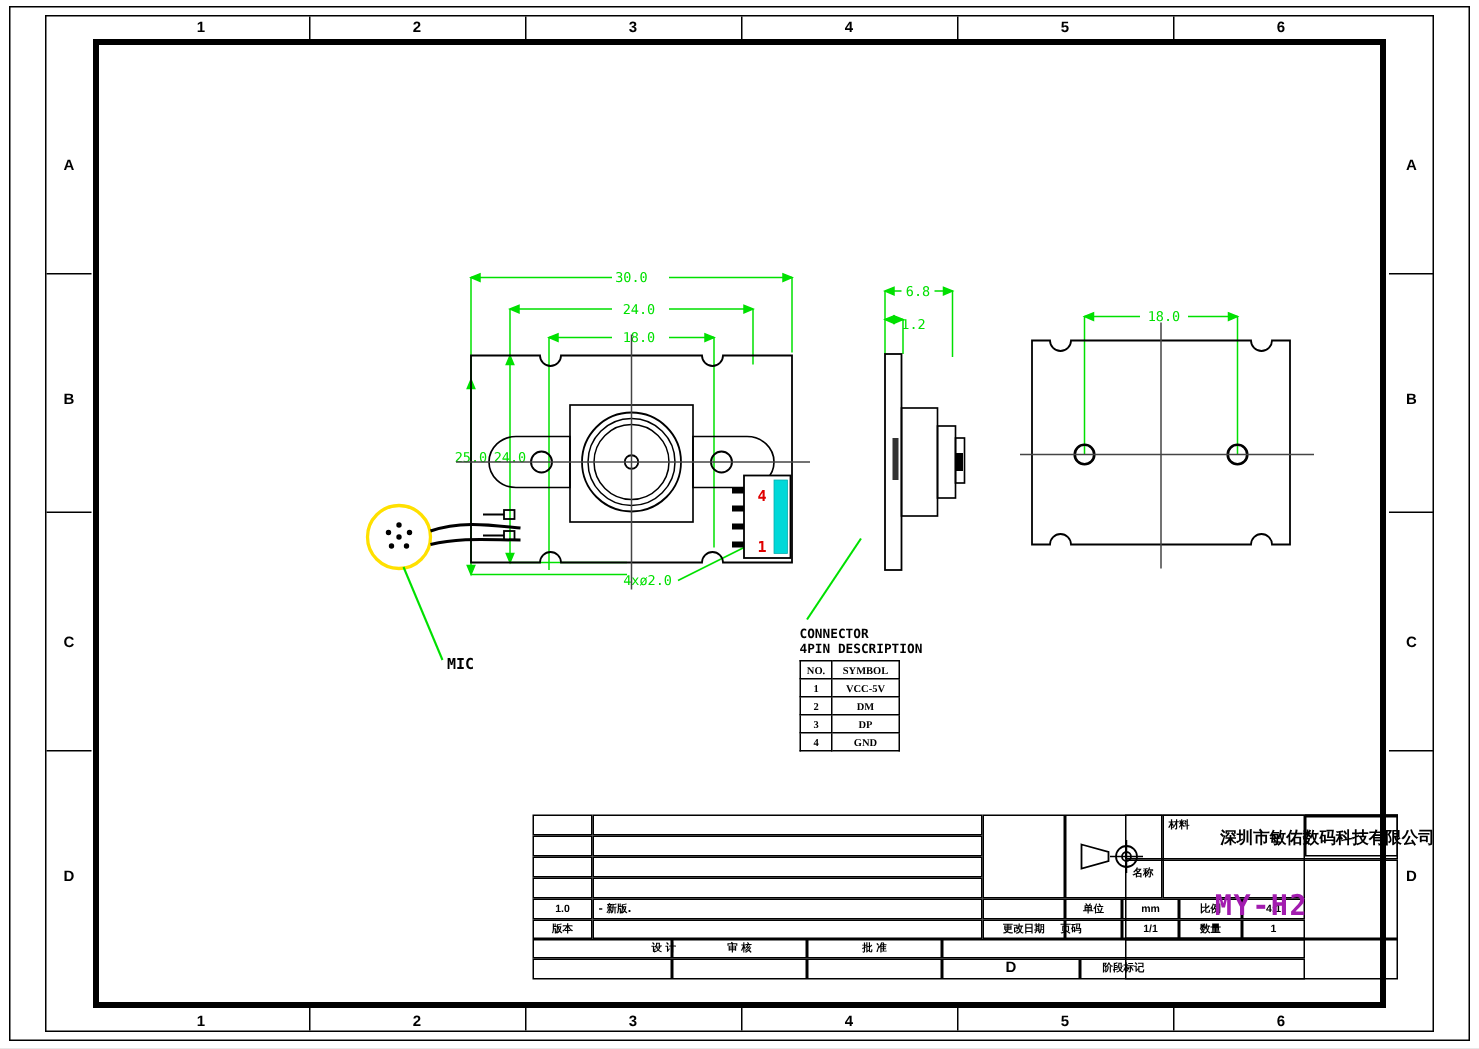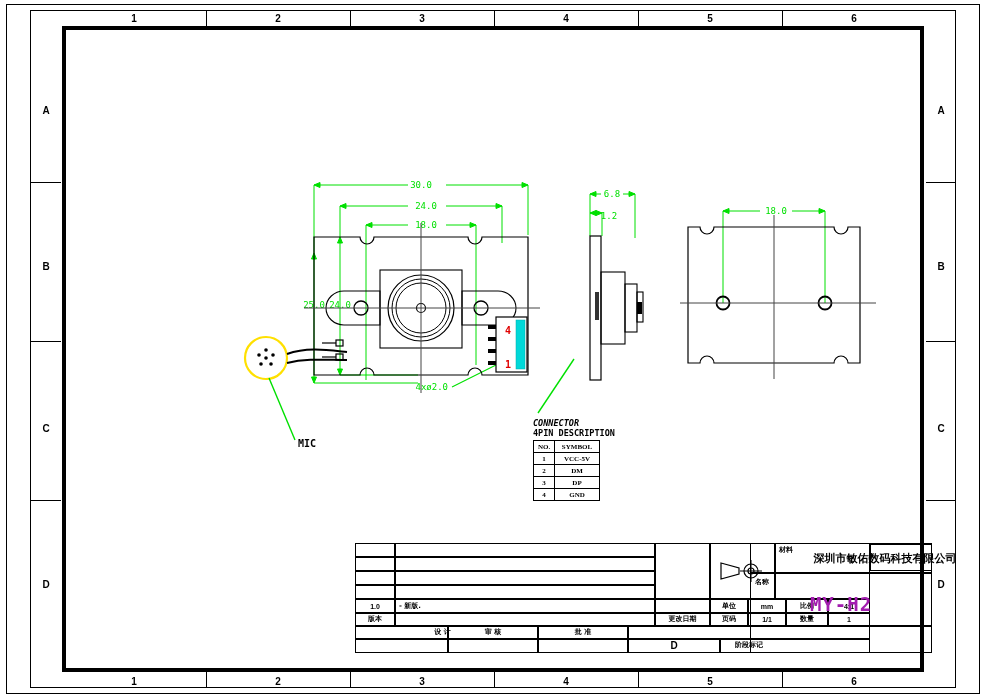--- a/index.html
+++ b/index.html
@@ -233,21 +233,21 @@
     <circle cx="145" cy="108" r="6.5" stroke="#000" stroke-width="1.8" fill="none"></circle>
     <g stroke="#444" stroke-width="1">
       <path d="M94,20 L94,184"></path>
       <path d="M0,108 L196,108"></path>
     </g>
   </svg>
 
   <svg style="position:absolute;left:520px;top:355px;" width="60" height="62" viewBox="0 0 60 62">
     <path d="M54,4 L18,58" stroke="#00e000" stroke-width="1.4" fill="none"></path>
   </svg>
-  <div class="blk-txt" style="left:533px;top:418px;font-size:8.5px;font-style:italic;">CONNECTOR</div>
+  <div class="blk-txt" style="left:533px;top:418px;font-size:8.5px;">CONNECTOR</div>
   <div class="blk-txt" style="left:533px;top:428px;font-size:8.5px;">4PIN DESCRIPTION</div>
   <table class="ctbl" style="left:533px;top:440px;">
     <tbody>
         <tr>
       <td class="cno">NO.</td>
       <td class="csym">SYMBOL</td>
     </tr>
     <tr>
       <td class="cno">1</td>
       <td class="csym">VCC-5V</td>
@@ -306,21 +306,21 @@
     <div class="c" style="left:355px;top:56px;width:38px;height:14px;"></div>
     <div class="t cn" style="left:355px;top:56px;width:38px;height:14px;">单位</div>
     <div class="c" style="left:393px;top:56px;width:38px;height:14px;"></div>
     <div class="t" style="left:393px;top:56px;width:38px;height:14px;">mm</div>
     <div class="c" style="left:431px;top:56px;width:42px;height:14px;"></div>
     <div class="t cn" style="left:431px;top:56px;width:42px;height:14px;">比例</div>
     <div class="c" style="left:473px;top:56px;width:42px;height:14px;"></div>
     <div class="t" style="left:473px;top:56px;width:42px;height:14px;">4:1</div>
 
     <div class="c" style="left:355px;top:70px;width:38px;height:13px;"></div>
-    <div class="t cn" style="left:355px;top:70px;width:38px;height:13px;">页码</div>
+    <div class="t cn" style="left:340px;top:70px;width:38px;height:13px;">页码</div>
     <div class="c" style="left:393px;top:70px;width:38px;height:13px;"></div>
     <div class="t" style="left:393px;top:70px;width:38px;height:13px;">1/1</div>
     <div class="c" style="left:431px;top:70px;width:42px;height:13px;"></div>
     <div class="t cn" style="left:431px;top:70px;width:42px;height:13px;">数量</div>
     <div class="c" style="left:473px;top:70px;width:42px;height:13px;"></div>
     <div class="t" style="left:473px;top:70px;width:42px;height:13px;">1</div>
 
     <div class="c" style="left:0;top:83px;width:93px;height:13px;"></div>
     <div class="t cn" style="left:0;top:83px;width:93px;height:13px;padding-left:41px;">设 计</div>
     <div class="c" style="left:93px;top:83px;width:90px;height:13px;"></div>

